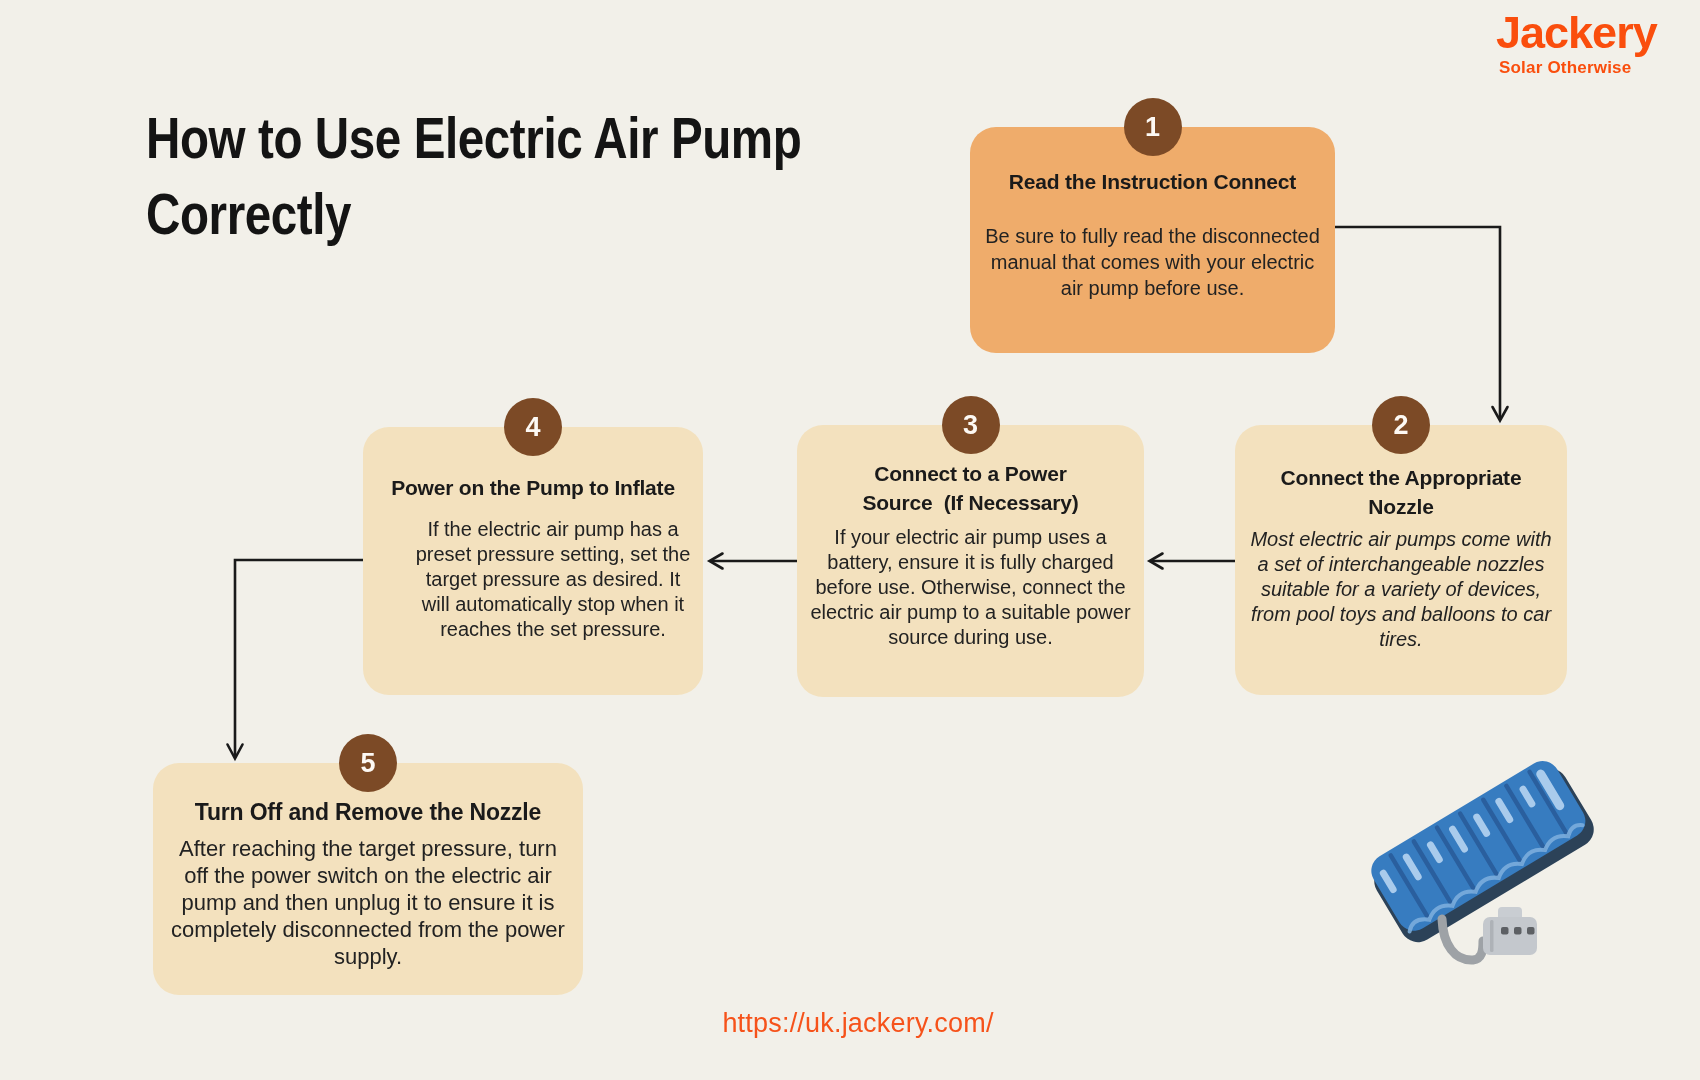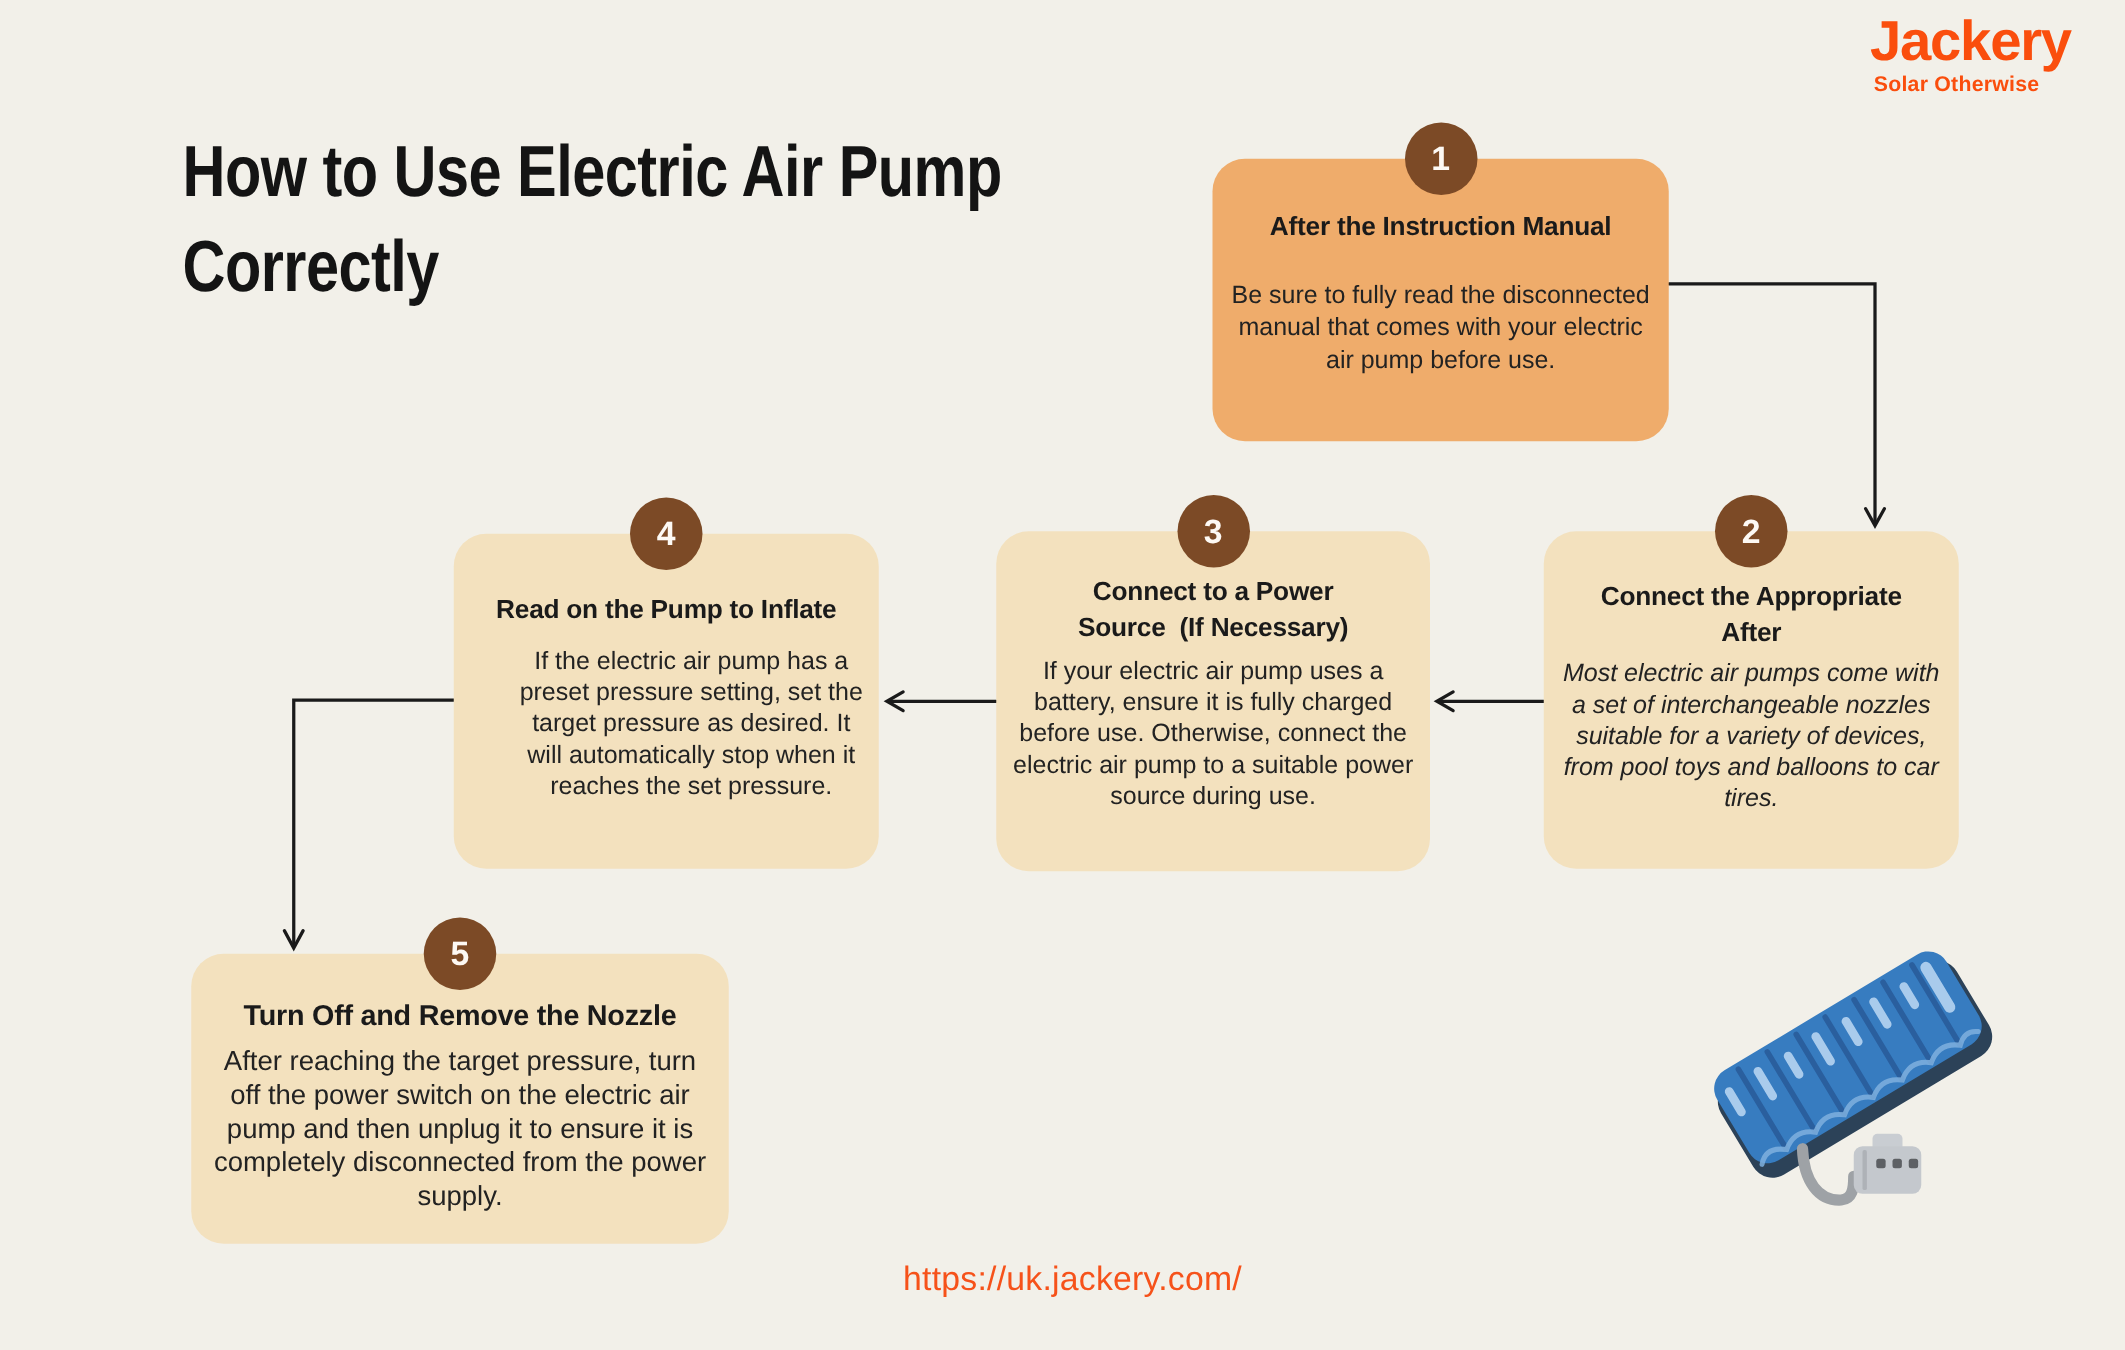--- a/index.html
+++ b/index.html
@@ -73,47 +73,47 @@
       <path d="M722.5,553.5 L709.5,561 L722.5,568.5"></path>
       <path d="M363,560 H235 V757"></path>
       <path d="M227.5,744.5 L235,758.5 L242.5,744.5"></path>
     </g>
   </svg>
 
   <section class="card c1">
     <div class="badge">
       <span>1</span>
     </div>
-    <h2 class="card-title">After the Instruction Manual</h2>
+    <h2 class="card-title">Read the Instruction Connect</h2>
     <p class="card-body">Be sure to fully read the disconnected manual that comes with your electric air pump before use.</p>
   </section>
 
   <section class="card c2">
     <div class="badge">
       <span>2</span>
     </div>
     <h2 class="card-title">Connect the Appropriate
-After</h2>
+Nozzle</h2>
     <p class="card-body">Most electric air pumps come with a set of interchangeable nozzles suitable for a variety of devices, from pool toys and balloons to car tires.</p>
   </section>
 
   <section class="card c3">
     <div class="badge">
       <span>3</span>
     </div>
     <h2 class="card-title">Connect to a Power
 Source  (If Necessary)</h2>
     <p class="card-body">If your electric air pump uses a battery, ensure it is fully charged before use. Otherwise, connect the electric air pump to a suitable power source during use.</p>
   </section>
 
   <section class="card c4">
     <div class="badge">
       <span>4</span>
     </div>
-    <h2 class="card-title">Read on the Pump to Inflate</h2>
+    <h2 class="card-title">Power on the Pump to Inflate</h2>
     <p class="card-body">If the electric air pump has a preset pressure setting, set the target pressure as desired. It will automatically stop when it reaches the set pressure.</p>
   </section>
 
   <section class="card c5">
     <div class="badge">
       <span>5</span>
     </div>
     <h2 class="card-title">Turn Off and Remove the Nozzle</h2>
     <p class="card-body">After reaching the target pressure, turn off the power switch on the electric air pump and then unplug it to ensure it is completely disconnected from the power supply.</p>
   </section>

